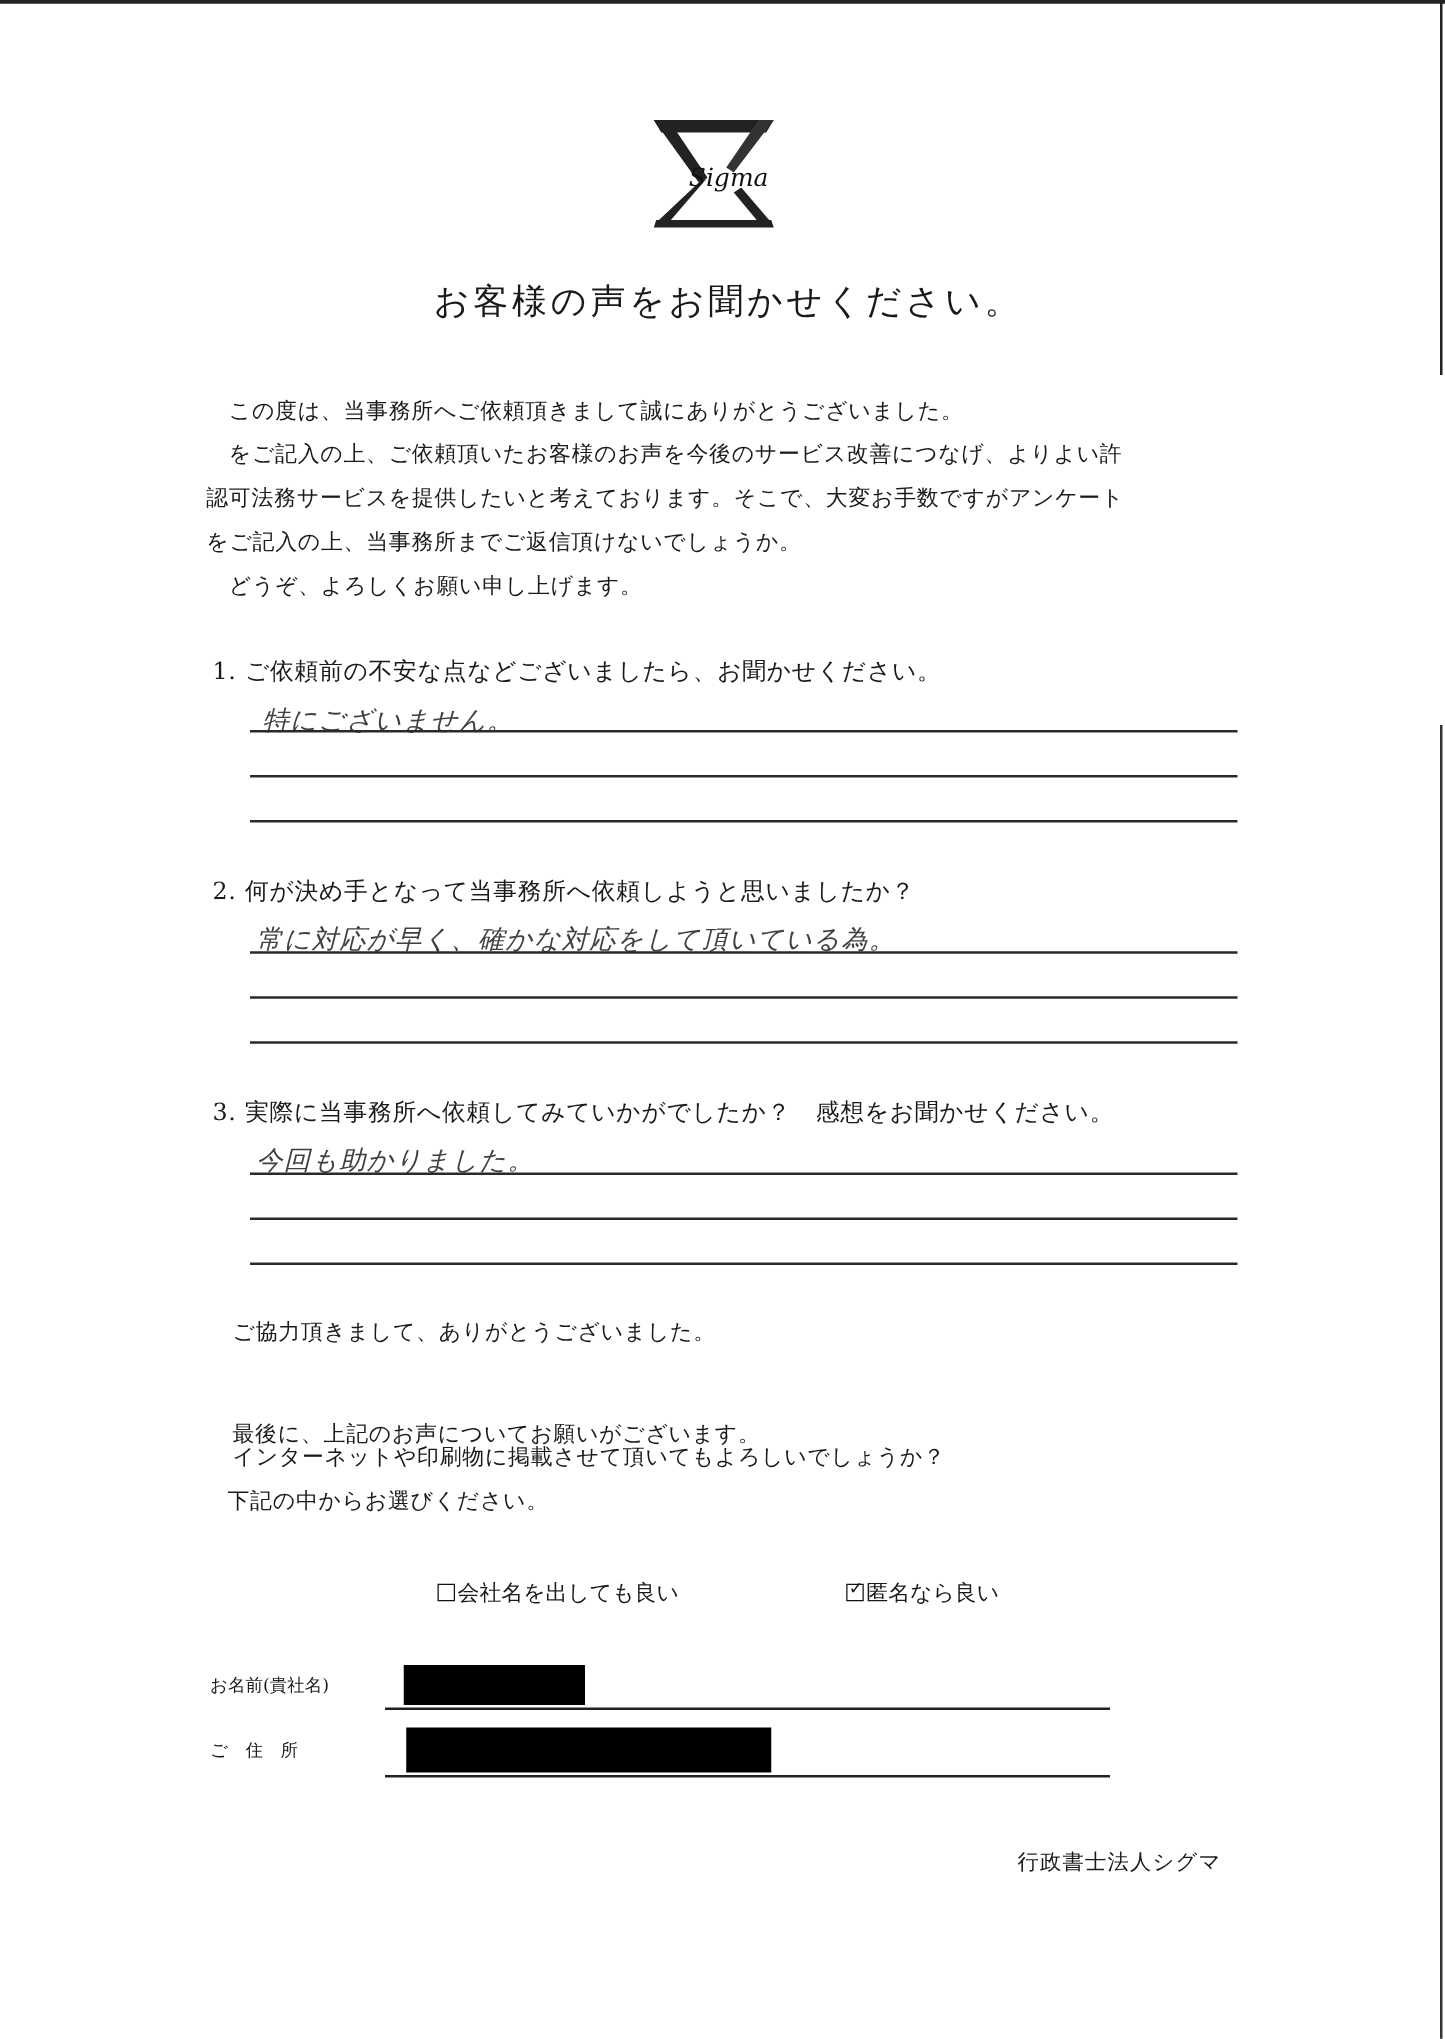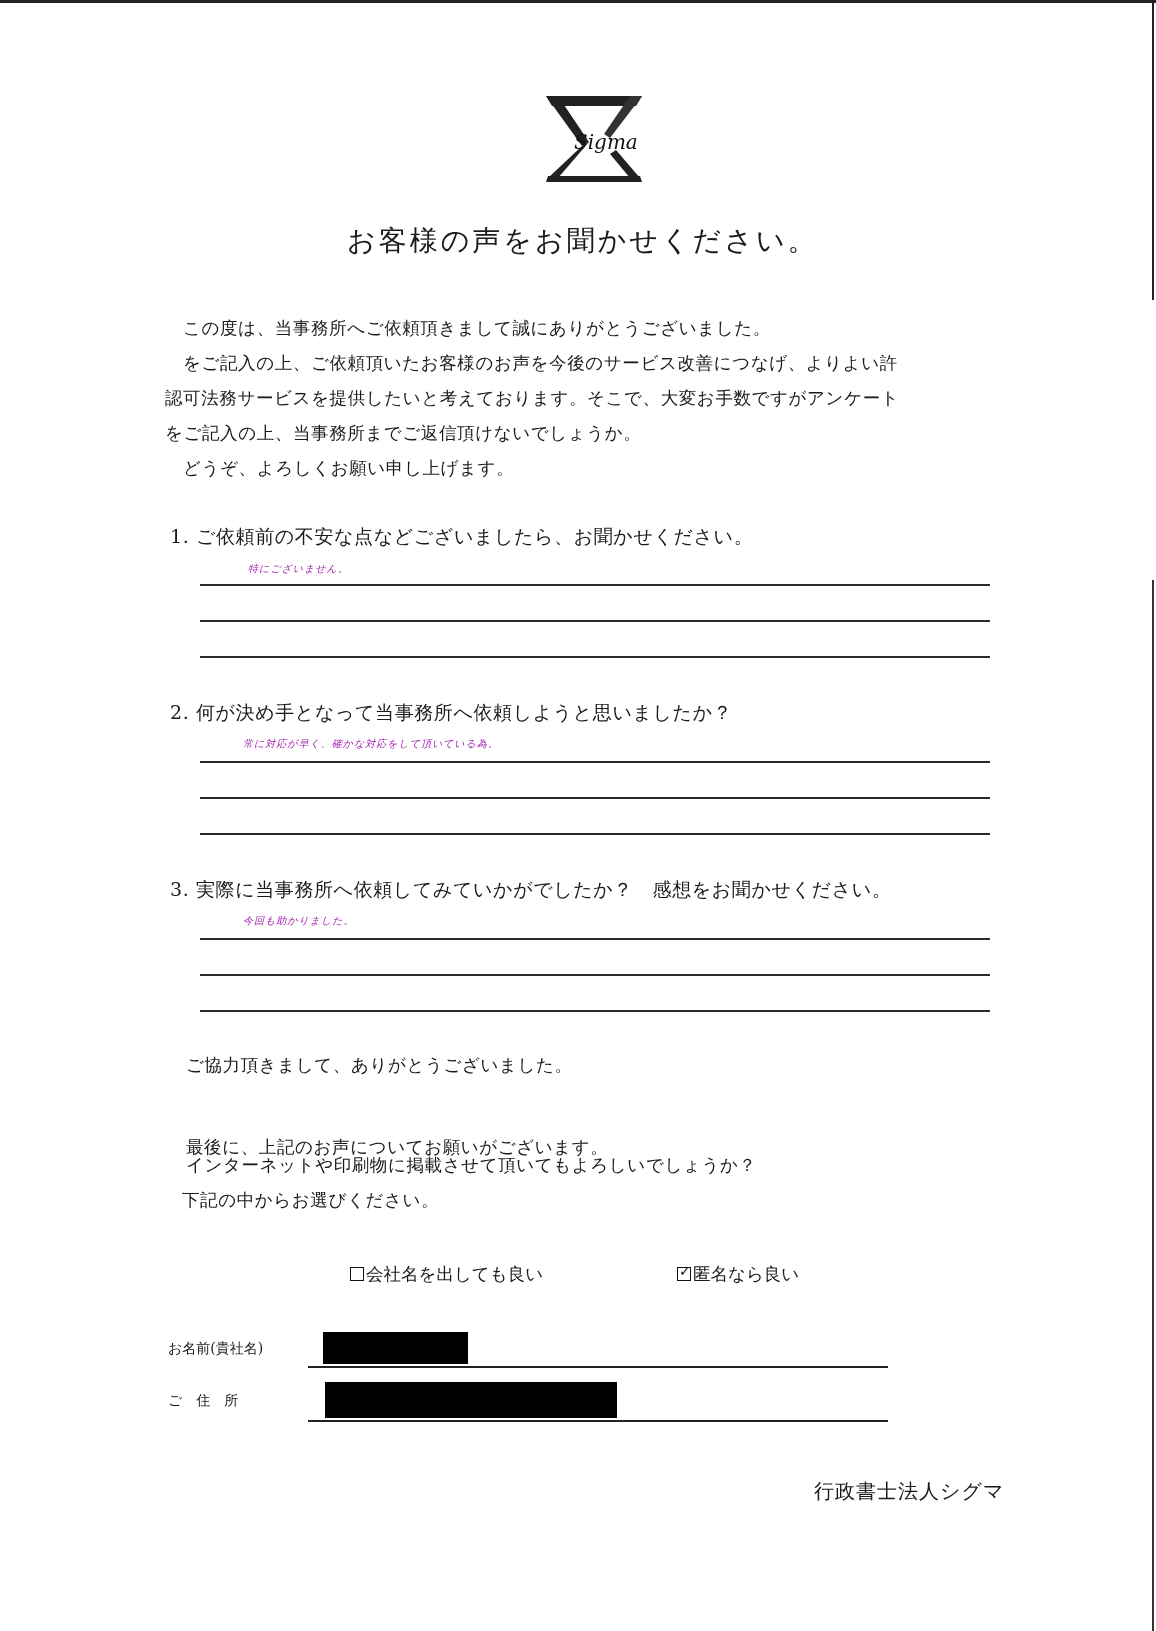--- a/index.html
+++ b/index.html
@@ -2,33 +2,33 @@
 <html><head>
 <meta charset="utf-8">
 <style>
   html, body { margin: 0; padding: 0; background: #ffffff; }
   body { width: 1156px; height: 1631px; position: relative; overflow: hidden;
          font-family: "DejaVu Serif", "Liberation Serif", serif; color: #1a1a1a; }
   .scan-top { position: absolute; left: 0; top: 0; width: 1156px; height: 3px; background: #222; }
   .scan-right { position: absolute; left: 1152px; top: 0; width: 2px; height: 300px; background: #222; }
   .scan-right2 { position: absolute; left: 1152px; top: 580px; width: 2px; height: 1051px; background: #333; }
   .abs { position: absolute; white-space: nowrap; }
-  .logo { position: absolute; left: 544px; top: 94px; width: 100px; height: 90px; }
+  .logo { position: absolute; left: 521px; top: 94px; width: 100px; height: 90px; }
   .title { left: 347px; top: 222px; font-size: 28px; letter-spacing: 3px; }
   .para { font-size: 17.5px; letter-spacing: 0.6px; }
   .q { font-size: 19px; letter-spacing: 0.6px; }
-  .hand { font-family: "DejaVu Sans", sans-serif; font-size: 10px; font-style: italic; color: #a21caf; letter-spacing: 1px; margin-left: 38px; }
+  .hand { font-family: "DejaVu Sans", sans-serif; font-size: 21px; font-style: italic; color: #404040; letter-spacing: 1px; }
   .rule { position: absolute; left: 200px; width: 790px; height: 2px; background: #2a2a2a; }
   .choice { font-size: 17.5px; display: flex; align-items: center; gap: 2px; }
   .box { width: 12px; height: 12px; border: 1.5px solid #111; position: relative; display: inline-block; }
   .check { position: absolute; left: 1px; top: -4px; font-size: 14px; font-weight: bold; line-height: 14px; font-family: "DejaVu Sans", sans-serif; }
   .label { font-size: 14px; }
   .redact { position: absolute; background: #000; }
   .field-line { position: absolute; height: 2px; background: #222; }
-  .org { font-size: 20px; letter-spacing: 1px; }
+  .org { font-size: 17px; letter-spacing: 1px; }
 </style>
 </head>
 <body>
 
 <div class="scan-top"></div>
 <div class="scan-right"></div>
 <div class="scan-right2"></div>
 
 <div class="logo">
   <svg width="100" height="90" viewBox="0 0 100 90">

